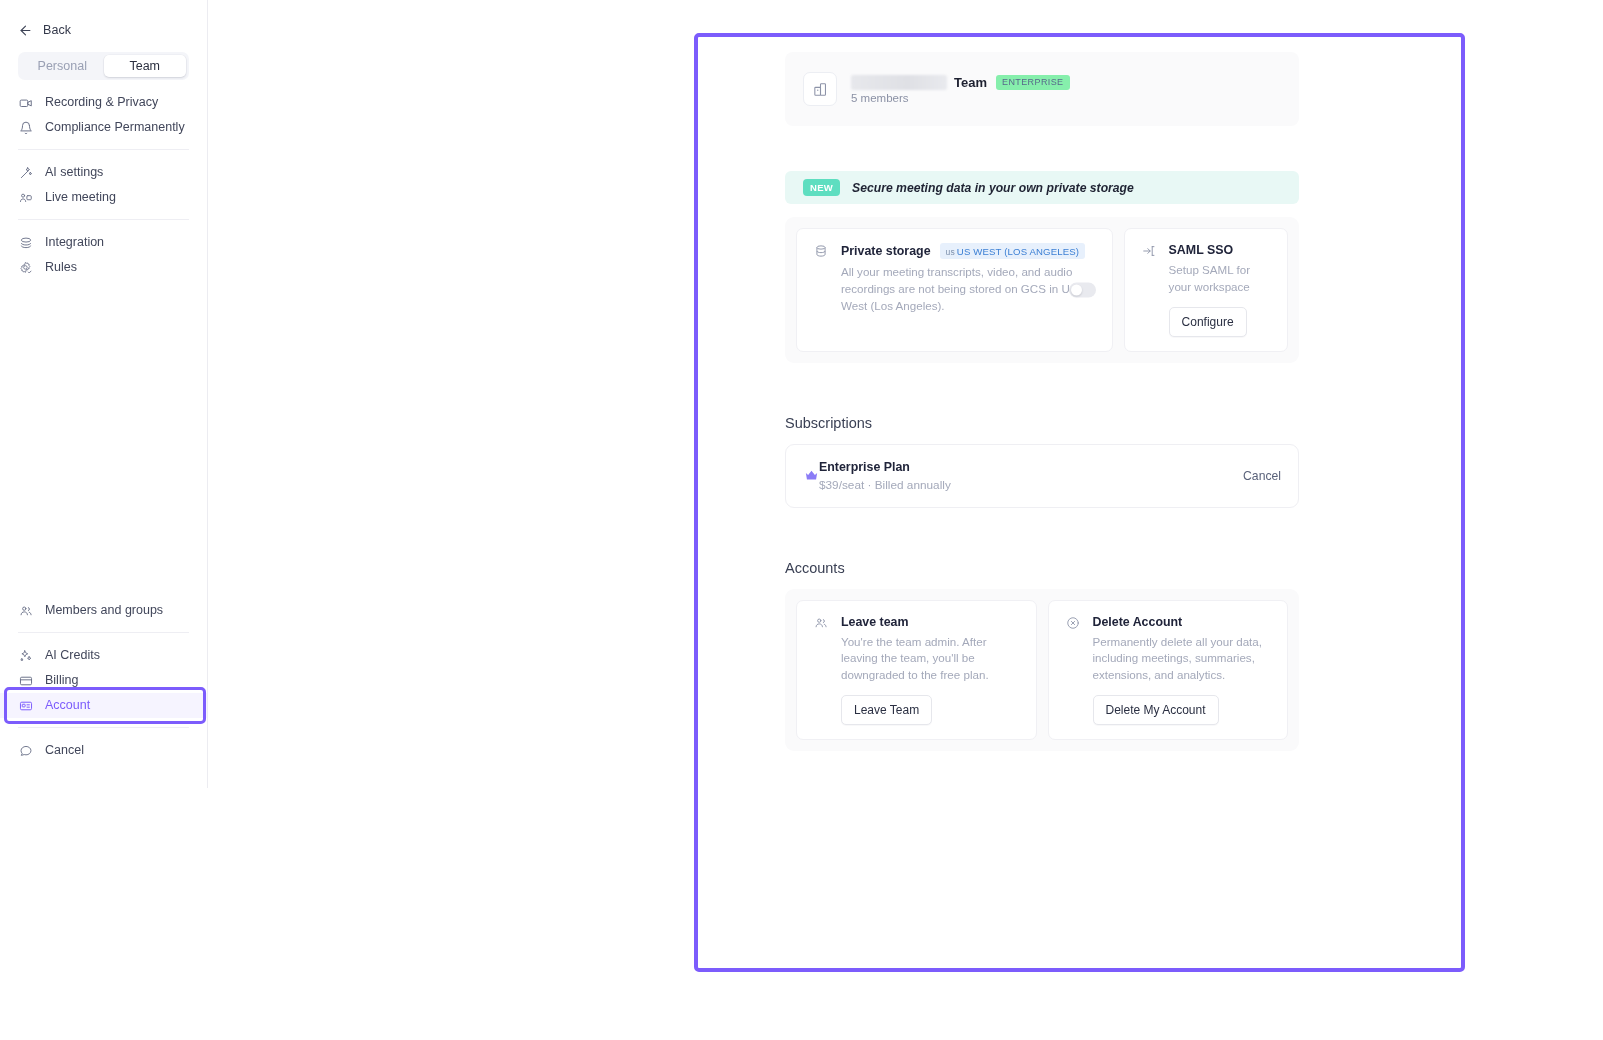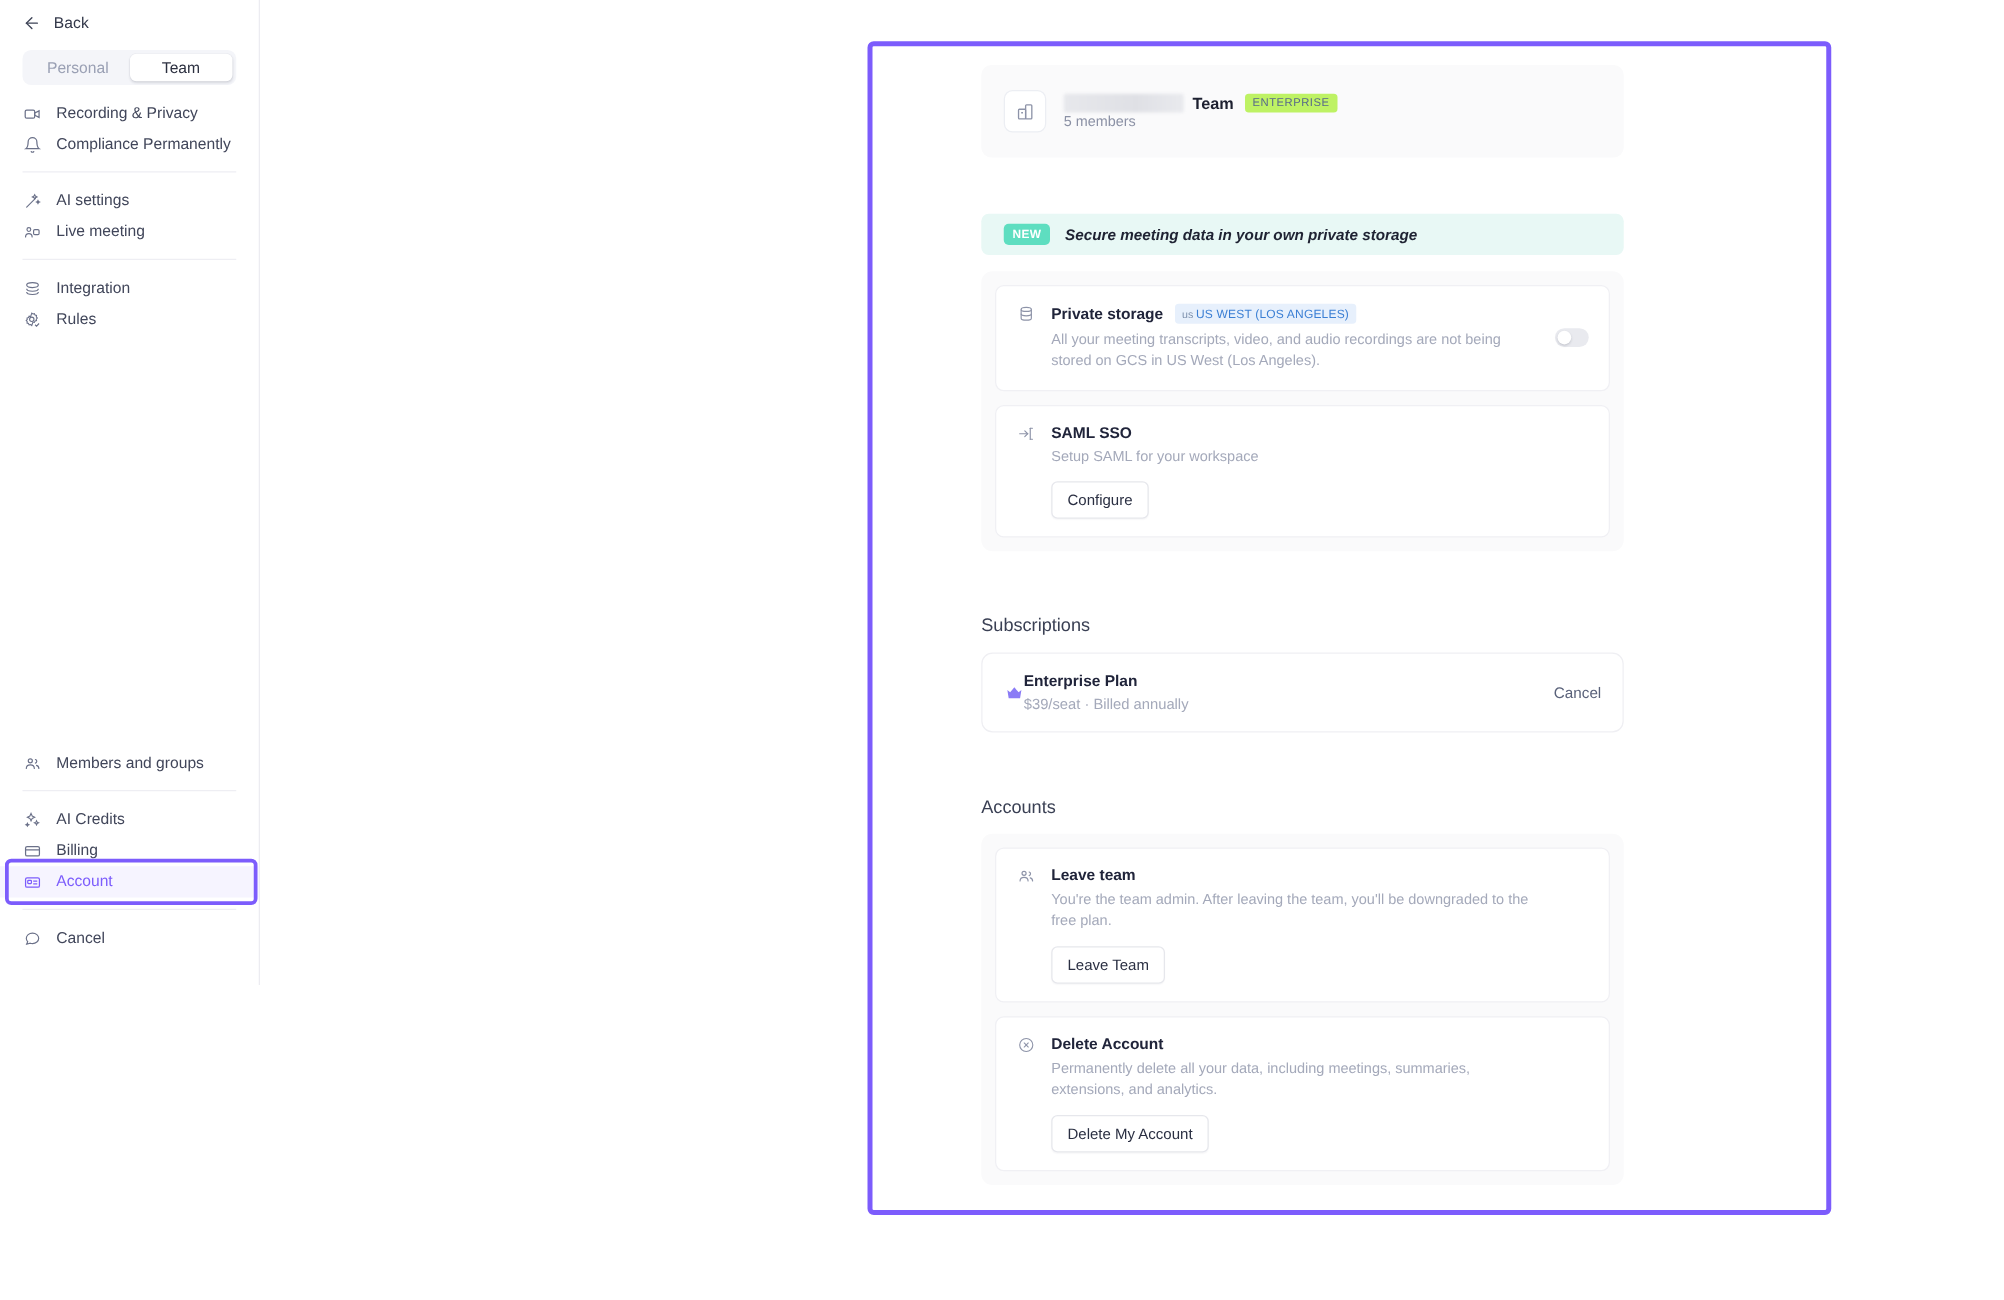--- a/index.html
+++ b/index.html
@@ -13,21 +13,21 @@
   }
   .app { position: relative; width: 1603px; height: 1040px; display: flex; }
 
   
   .sidebar {
     width: 208px; height: 788px;
     background: #ffffff;
     border-right: 1px solid #ececf1;
     position: relative;
     flex: 0 0 208px;
-    padding: 0 0 0 0;
+    padding: 12px 0 0 0;
   }
   .back-row {
     display: flex; align-items: center; gap: 10px;
     padding: 6px 0 0 18px; height: 30px;
     cursor: pointer;
   }
   .back-row .arrow { width: 15px; height: 15px; color: #3d4356; display:flex; align-items:center; justify-content:center; }
   .back-label { font-size: 12.5px; color: #33384a; letter-spacing: .1px; }
 
   .seg-wrap {
@@ -102,21 +102,21 @@
   .team-meta { display: flex; flex-direction: column; gap: 4px; }
   .team-name-row { display: flex; align-items: center; gap: 9px; }
   .team-redact {
     display: inline-block; width: 96px; height: 15px;
     background: linear-gradient(90deg,#e7e8ec,#dfe0e5 60%,#e9eaee);
     border-radius: 2px; filter: blur(1.2px);
   }
   .team-name { font-size: 13px; font-weight: 700; color: #1d2030; margin-left: -2px; }
   .badge-ent {
     font-size: 9px; letter-spacing: .4px; color: #58698a;
-    background: #bef264; padding: 2.5px 6px; border-radius: 3px;
+    background: #86efac; padding: 2.5px 6px; border-radius: 3px;
   }
   .team-sub { font-size: 11.5px; color: #8b91a5; margin-top: -2px; }
 
   
   .new-banner {
     margin-top: 45px;
     background: #e8f8f5; border-radius: 6px;
     height: 33px; display: flex; align-items: center; gap: 12px;
     padding: 0 18px;
   }
@@ -126,21 +126,21 @@
     padding: 3px 7px; border-radius: 4px;
   }
   .new-text { font-size: 12.2px; color: #1f2333; font-weight: 600; font-style: italic; }
 
   .section-title {
     font-size: 14.5px; color: #3a4054; margin: 22px 0 0 0; font-weight: 400;
   }
 
   .outer-card {
     margin-top: 13px; background: #fafafb; border-radius: 9px;
-    padding: 11px; display: flex; flex-direction: column; gap: 11px;
+    padding: 11px; display: flex; flex-direction: row; gap: 11px;
   }
   .inner-card {
     background: #ffffff; border: 1px solid #f0f0f4; border-radius: 7px;
     padding: 14px 16px; position: relative;
   }
   .row-flex { display: flex; gap: 12px; }
   .row-ic { width: 16px; flex: 0 0 16px; color: #8d93a8; padding-top: 1px; display:flex; justify-content:center; }
   .row-body { flex: 1; }
   .row-title-line { display: flex; align-items: center; gap: 9px; }
   .row-title { font-size: 12.4px; font-weight: 700; color: #20243a; }

